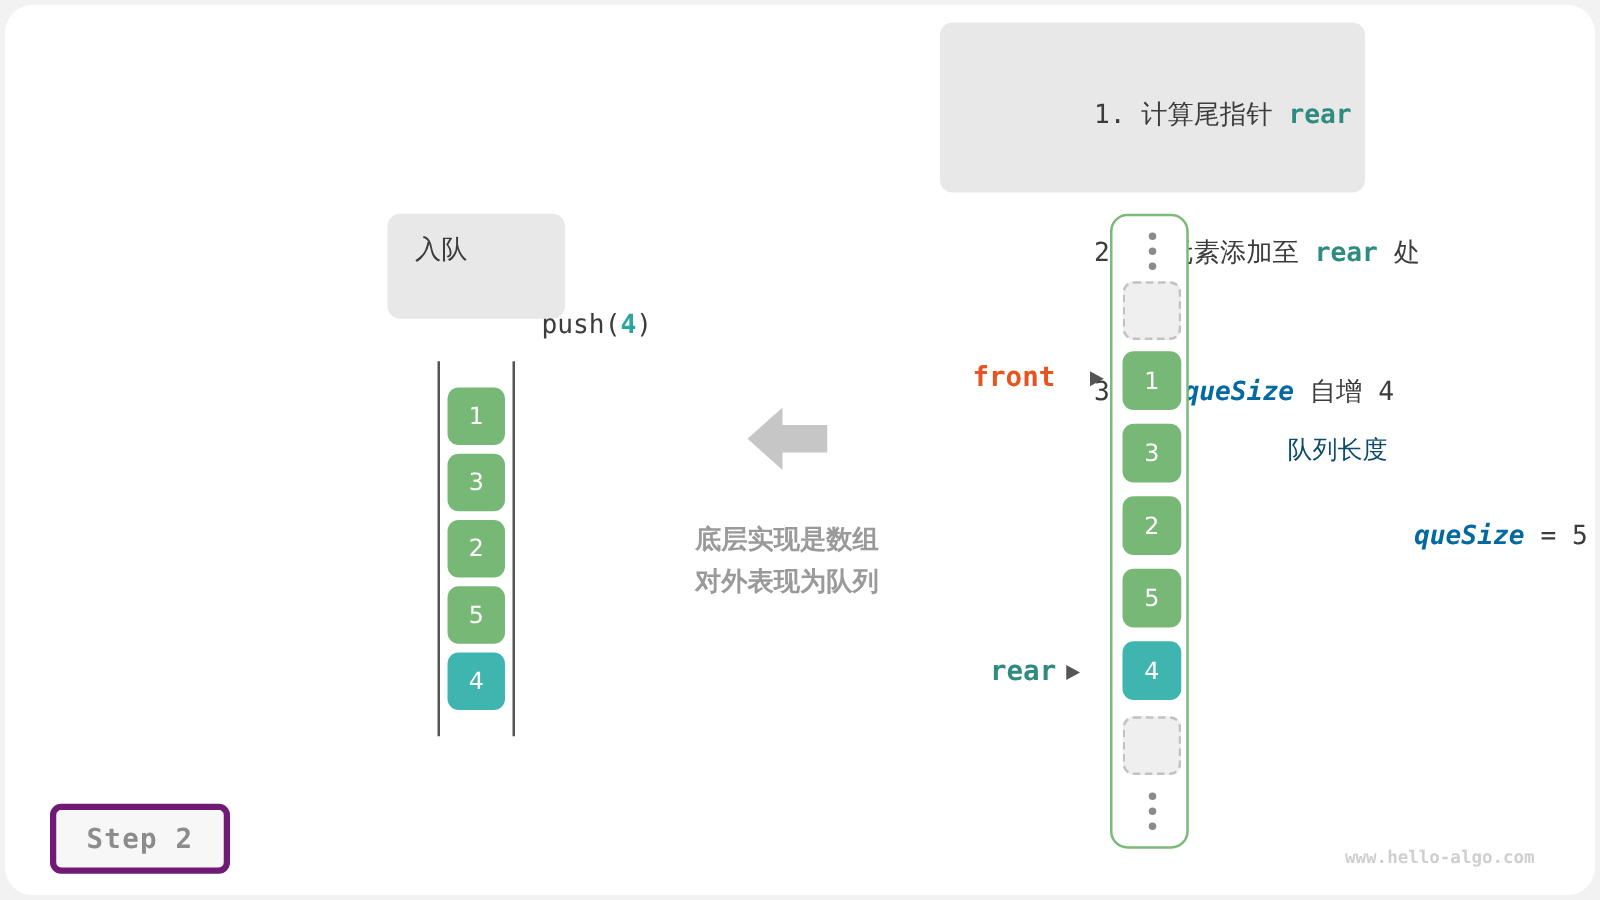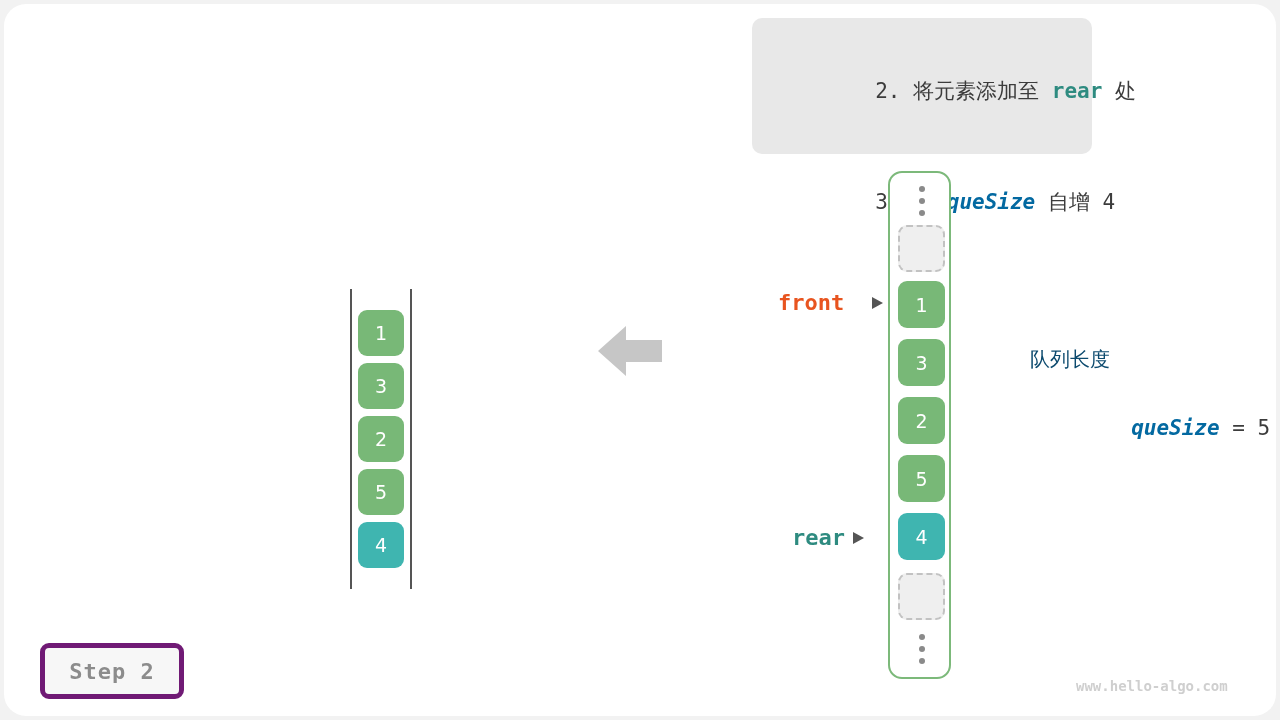--- a/index.html
+++ b/index.html
@@ -256,45 +256,58 @@
   }
 </style>
 </head>
 <body>
 
 <div id="canvas">
   <div id="card">
 
     <div class="note-box" id="op-list">
       <div class="op-line">
+        <span>1. 计算尾指针 </span><span class="kw-teal">rear</span><span></span>
+      </div>
+      <div class="op-line">
         <span>2. 将元素添加至 </span><span class="kw-teal">rear</span><span> 处</span>
       </div>
       <div class="op-line">
         <span>3. 将 </span><span class="kw-blue">queSize</span><span> 自增 4</span>
       </div>
     </div>
 
+    <div class="note-box" id="push-box">
+      <div class="push-line">入队</div>
+      <div class="push-line">
+        <span>push(</span><span class="num-teal">4</span><span>)</span>
+      </div>
+    </div>
 
     <div id="left-stack">
       <div class="rail rail-left"></div>
       <div class="rail rail-right"></div>
 
       <div class="cell cell-green" style="left:8px; top:21px;">1</div>
       <div class="cell cell-green" style="left:8px; top:74px;">3</div>
       <div class="cell cell-green" style="left:8px; top:127px;">2</div>
       <div class="cell cell-green" style="left:8px; top:180px;">5</div>
       <div class="cell cell-teal" style="left:8px; top:233px;">4</div>
     </div>
 
     <div id="mid-arrow">
       <svg width="64" height="54" viewBox="0 0 64 54" xmlns="http://www.w3.org/2000/svg">
         <polygon points="0,27 28,2 28,16 64,16 64,38 28,38 28,52" fill="#c6c6c6"></polygon>
       </svg>
     </div>
 
+    <div id="mid-caption">
+      <div>底层实现是数组</div>
+      <div>对外表现为队列</div>
+    </div>
 
     <div id="array-col">
       <div class="dots" style="top:10px;">
         <i></i>
           <i></i>
           <i></i>
       </div>
       <div class="slot slot-empty" style="top:52px;"></div>
       <div class="slot slot-green" style="top:108px;">1</div>
       <div class="slot slot-green" style="top:166px;">3</div>

